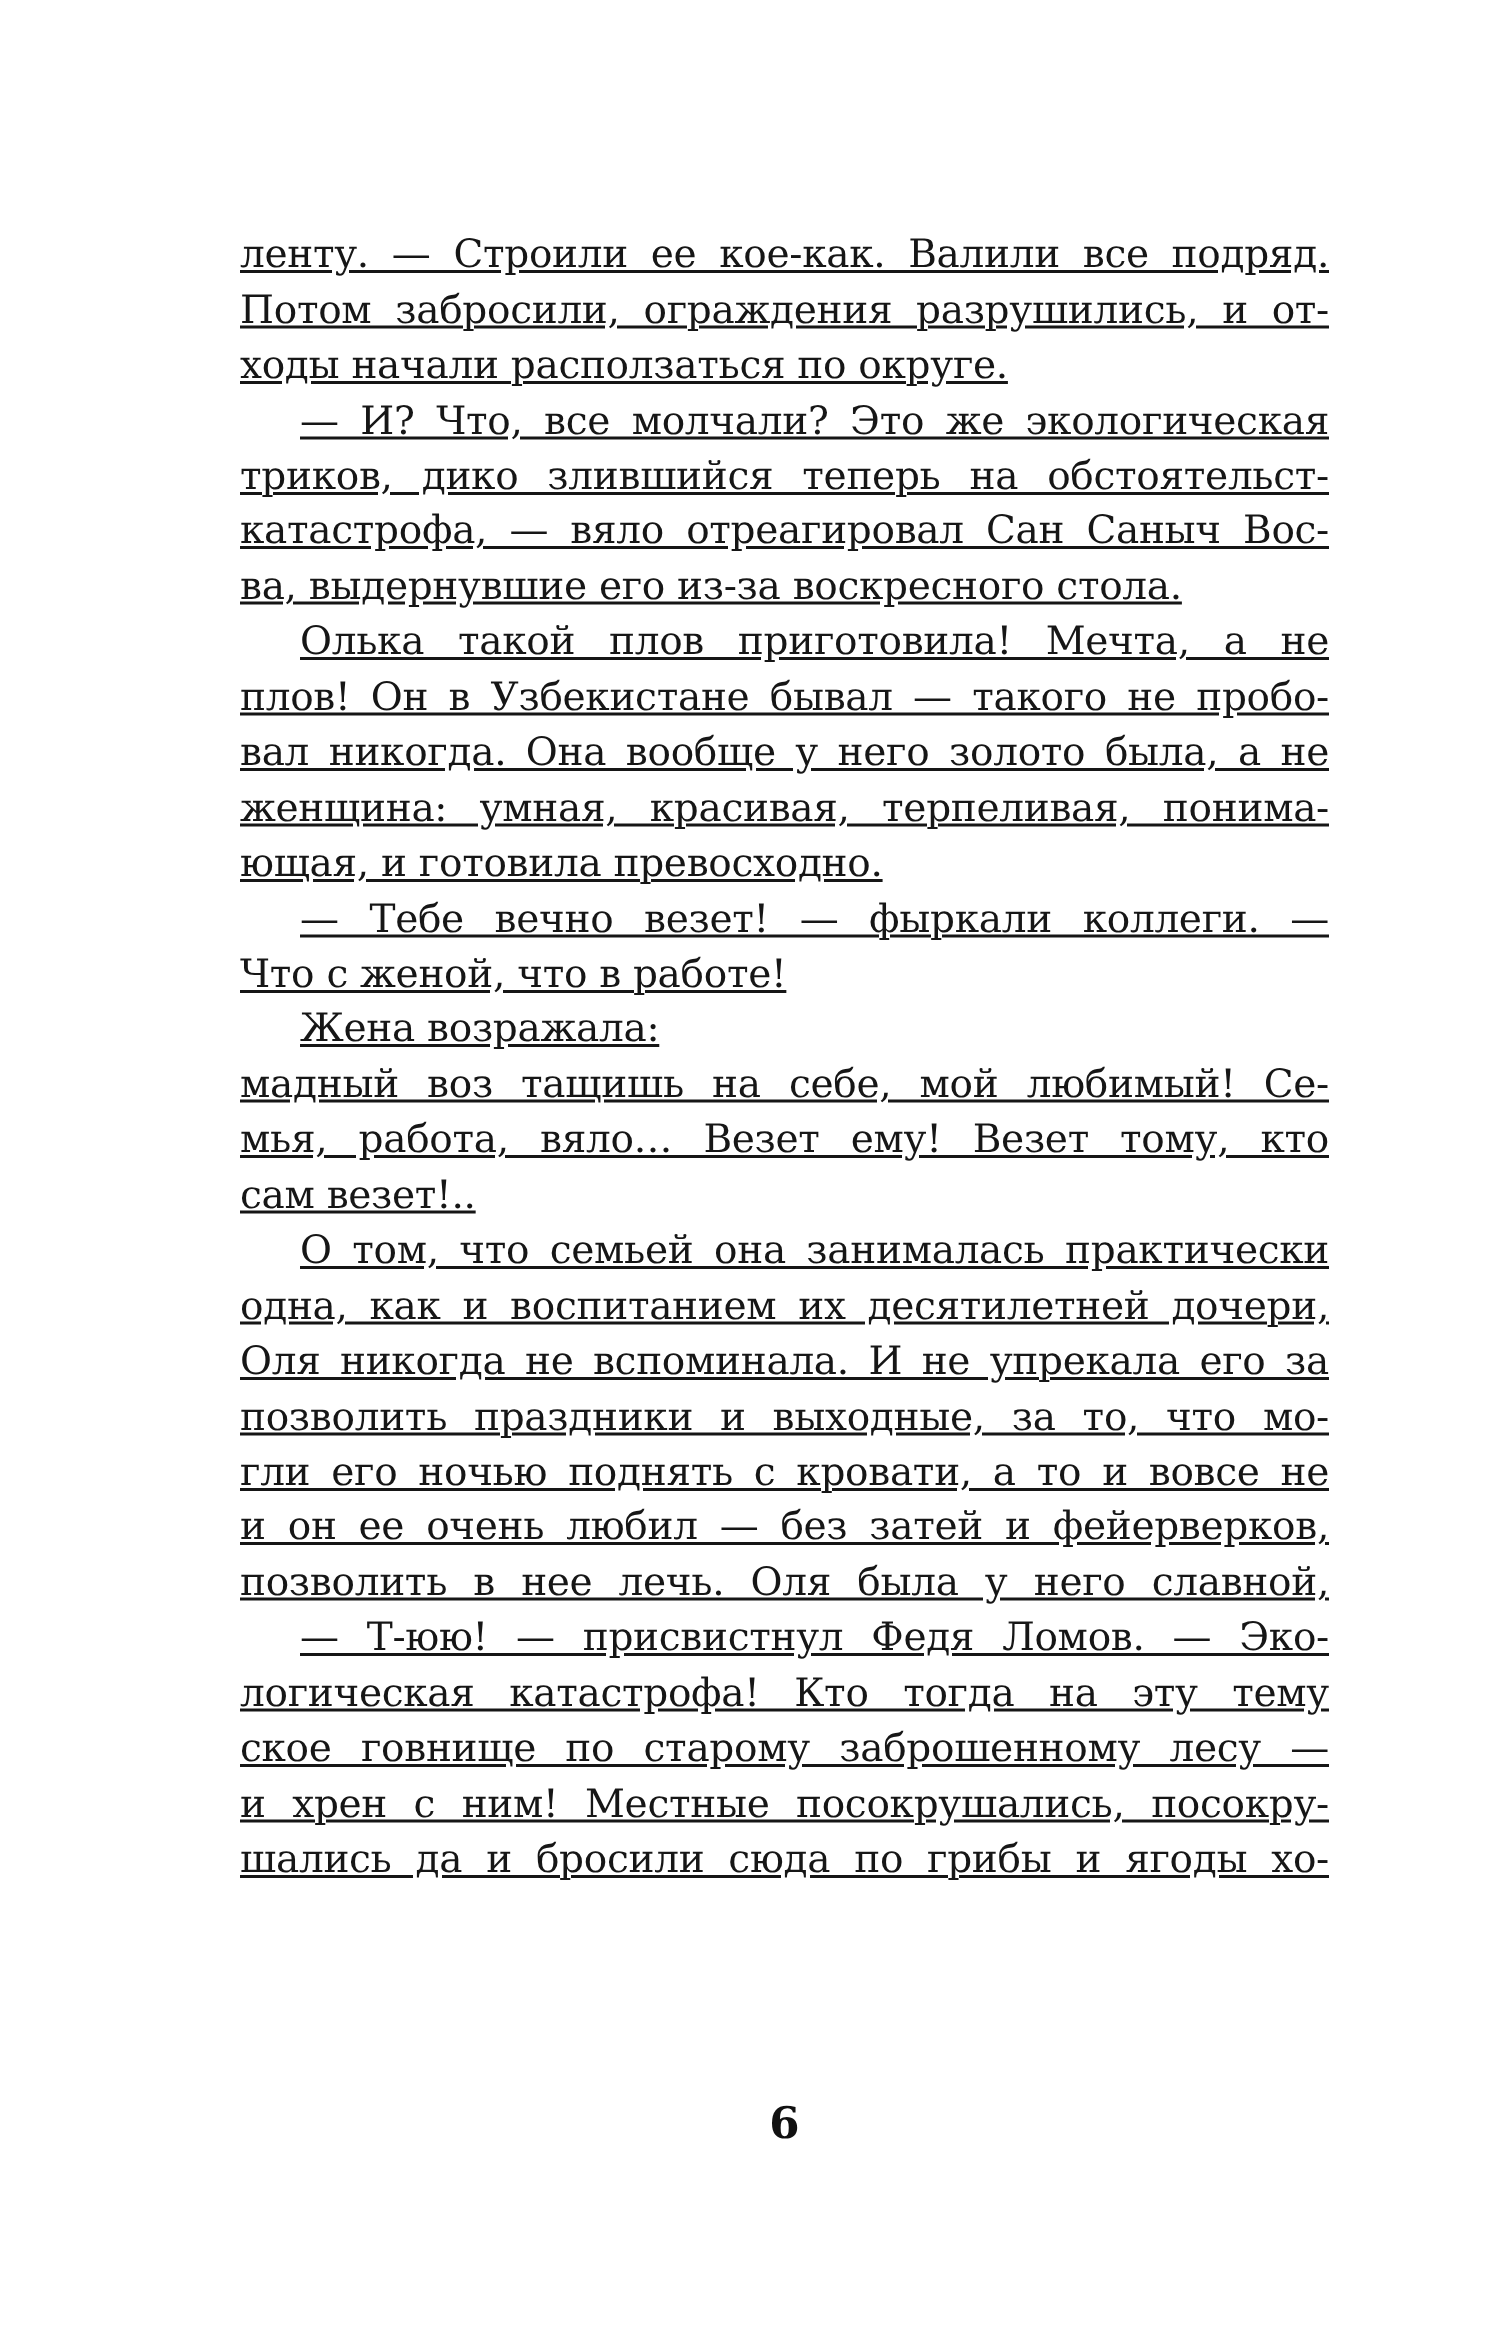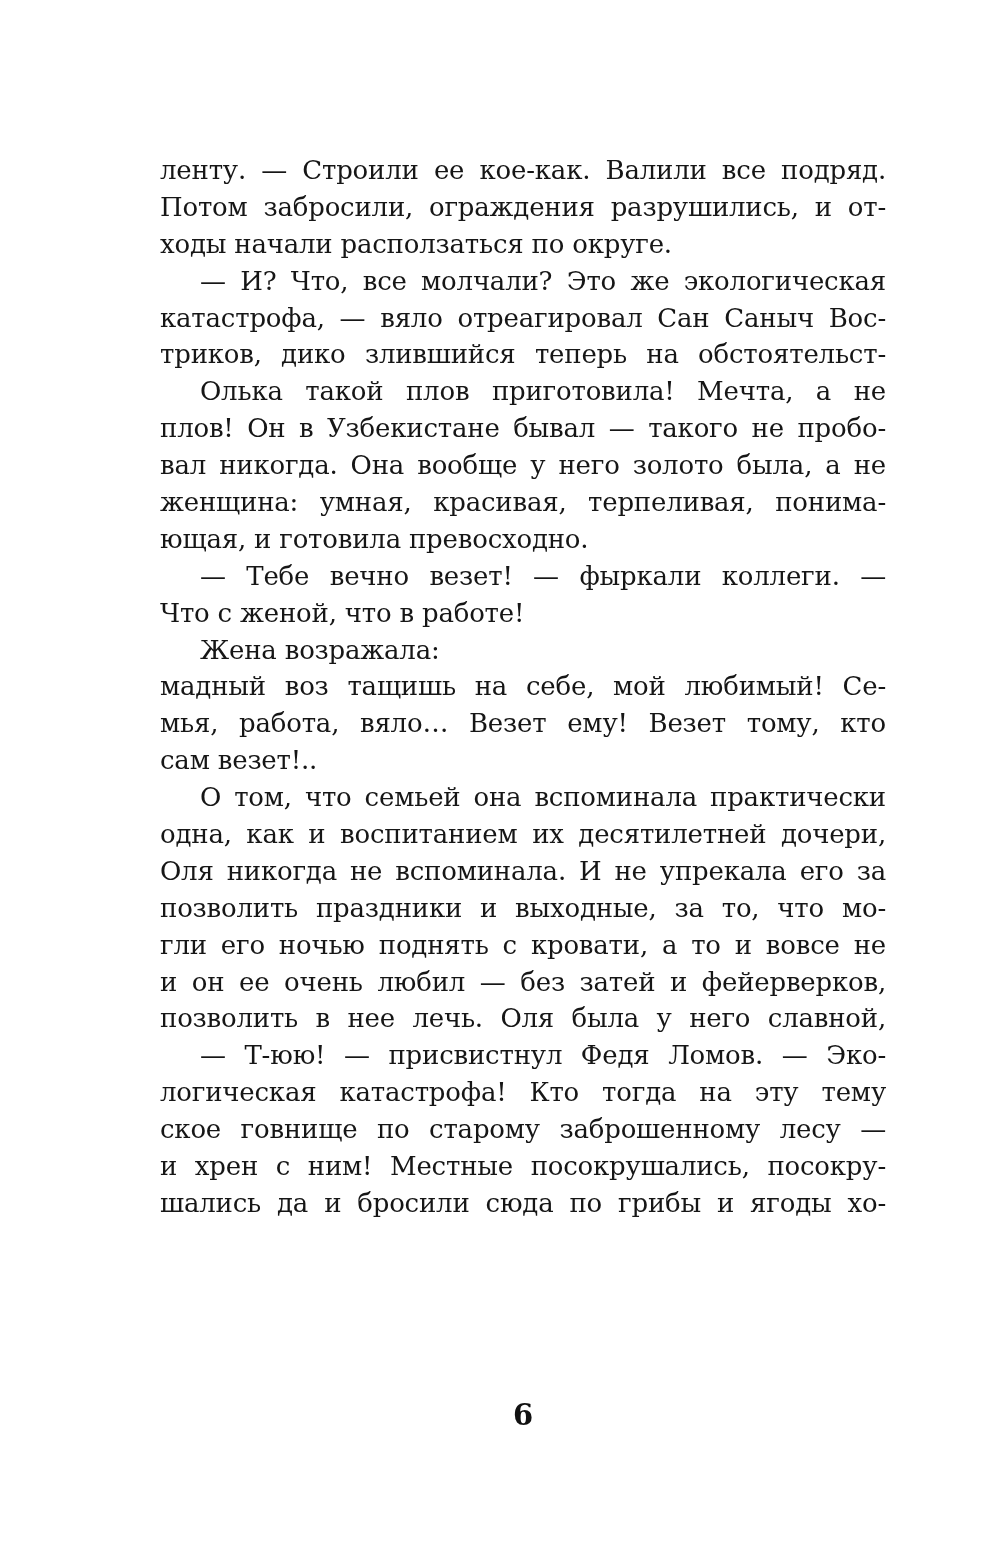--- a/index.html
+++ b/index.html
@@ -19,20 +19,21 @@
     background: #ffffff;
   }
   .text-block {
     position: absolute;
     left: 160px;
     top: 152px;
     width: 726px;
     font-size: 26px;
     color: #161616;
     letter-spacing: -0.2px;
+    text-decoration: underline;
   }
   .line {
     height: 36.9px;
     line-height: 36.9px;
     text-align: justify;
     text-align-last: justify;
   }
   .line.end {
     text-align-last: left;
   }
@@ -55,39 +56,40 @@
 
 <div class="page">
 
   <div class="text-block">
 
     <div class="line">ленту. — Строили ее кое-как. Валили все подряд.</div>
     <div class="line">Потом забросили, ограждения разрушились, и от-</div>
     <div class="line end">ходы начали расползаться по округе.</div>
 
     <div class="line indent">— И? Что, все молчали? Это же экологическая</div>
+    <div class="line">триков, дико злившийся теперь на обстоятельст-</div>
     <div class="line">катастрофа, — вяло отреагировал Сан Саныч Вос-</div>
-    <div class="line">триков, дико злившийся теперь на обстоятельст-</div>
+    <div class="line end">ва, выдернувшие его из-за воскресного стола.</div>
 
     <div class="line indent">Олька такой плов приготовила! Мечта, а не</div>
     <div class="line">плов! Он в Узбекистане бывал — такого не пробо-</div>
     <div class="line">вал никогда. Она вообще у него золото была, а не</div>
     <div class="line">женщина: умная, красивая, терпеливая, понима-</div>
     <div class="line end">ющая, и готовила превосходно.</div>
 
     <div class="line indent">— Тебе вечно везет! — фыркали коллеги. —</div>
     <div class="line end">Что с женой, что в работе!</div>
 
     <div class="line indent end">Жена возражала:</div>
 
     <div class="line">мадный воз тащишь на себе, мой любимый! Се-</div>
     <div class="line">мья, работа, вяло… Везет ему! Везет тому, кто</div>
     <div class="line end">сам везет!..</div>
 
-    <div class="line indent">О том, что семьей она вспоминала практически</div>
+    <div class="line indent">О том, что семьей она занималась практически</div>
     <div class="line">одна, как и воспитанием их десятилетней дочери,</div>
     <div class="line">Оля никогда не вспоминала. И не упрекала его за</div>
     <div class="line">позволить праздники и выходные, за то, что мо-</div>
     <div class="line">гли его ночью поднять с кровати, а то и вовсе не</div>
     <div class="line">и он ее очень любил — без затей и фейерверков,</div>
     <div class="line">позволить в нее лечь. Оля была у него славной,</div>
 
     <div class="line indent">— Т-юю! — присвистнул Федя Ломов. — Эко-</div>
     <div class="line">логическая катастрофа! Кто тогда на эту тему</div>
     <div class="line">ское говнище по старому заброшенному лесу —</div>

